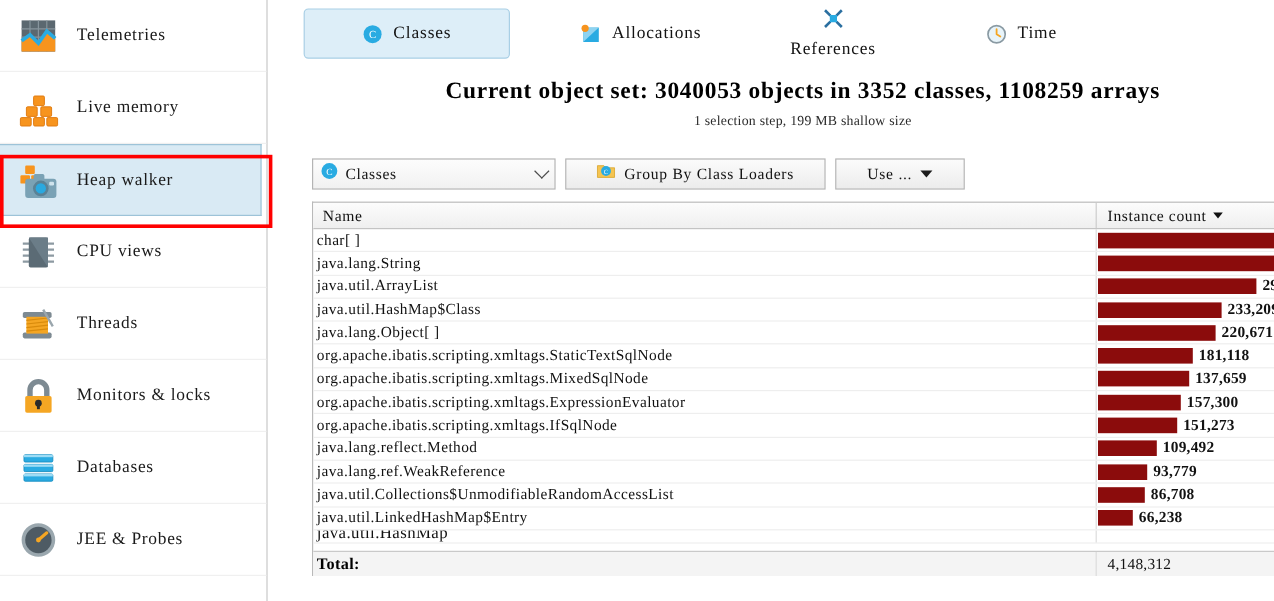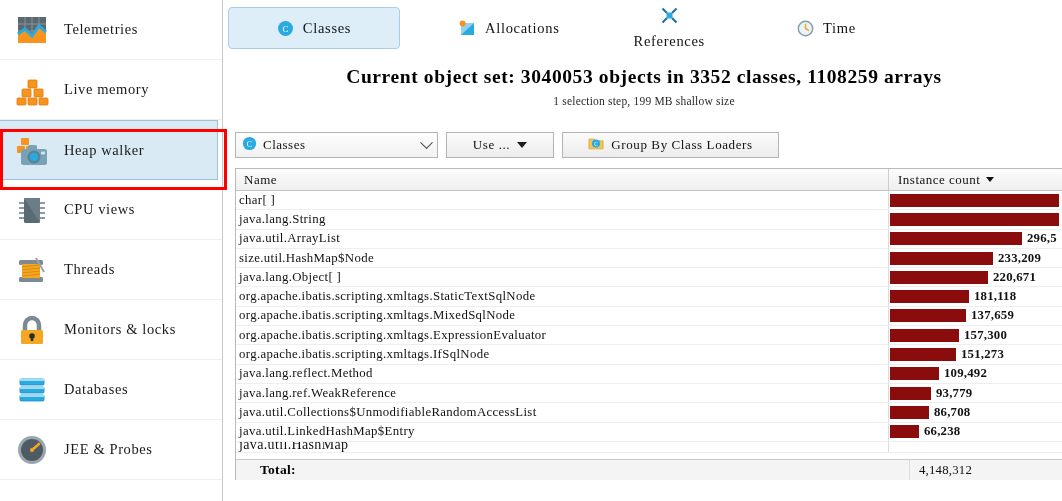--- a/index.html
+++ b/index.html
@@ -8,20 +8,21 @@
     width: 1062px; height: 501px;
     overflow: hidden;
     background: #ffffff;
     font-family: "Liberation Sans", sans-serif;
   }
   #app {
     position: relative;
     width: 1062px; height: 501px;
     display: flex;
     background: #ffffff;
+    gap: 25px;
   }
 
   
   .sidebar {
     width: 223px;
     height: 501px;
     background: #ffffff;
     border-right: 1px solid #c8c8c8;
     position: relative;
     flex: 0 0 223px;
@@ -289,21 +290,20 @@
     width: 653px; flex: 0 0 653px;
     font-family: "Liberation Serif", serif;
     font-size: 13.5px;
     font-weight: 700;
     color: #000;
     padding-left: 3px;
     border-right: 1px solid #dcdcdc;
     height: 100%;
     display: flex; align-items: center;
     letter-spacing: 0.3px;
-    margin-left: 21px;
   }
   .total-val {
     flex: 1 1 auto;
     font-family: "Liberation Serif", serif;
     font-size: 12.8px;
     color: #111;
     padding-left: 9px;
     letter-spacing: 0.2px;
   }
 </style>
@@ -504,35 +504,35 @@
         <span>
           <svg width="15" height="15" viewBox="0 0 17 17">
             <circle cx="8.5" cy="8.5" r="7.5" fill="#29abe2"></circle>
             <text x="8.5" y="12" font-family="Liberation Serif, serif" font-size="9" fill="#ffffff" text-anchor="middle">C</text>
           </svg>
         </span>
         <span class="txt">Classes</span>
         <span class="chev"></span>
       </div>
 
-      <div class="btn" style="width:108px;">
-        <span class="txt">Use ...</span>
-        <span class="caret-down"></span>
-      </div>
-
       <div class="btn" style="width:217px;">
         <span>
           <svg width="16" height="15" viewBox="0 0 18 16">
             <path d="M1 3 L7 3 L8.5 5 L17 5 L17 14 L1 14 Z" fill="#f5c451" stroke="#d9a72f" stroke-width="0.8"></path>
             <circle cx="9" cy="8" r="4.6" fill="#29abe2"></circle>
             <text x="9" y="10.5" font-family="Liberation Serif, serif" font-size="6" fill="#ffffff" text-anchor="middle">C</text>
           </svg>
         </span>
         <span class="txt">Group By Class Loaders</span>
       </div>
+
+      <div class="btn" style="width:108px;">
+        <span class="txt">Use ...</span>
+        <span class="caret-down"></span>
+      </div>
     </div>
 
     <div class="table">
 
       <div class="thead">
         <div class="th name">
           <span>Name</span>
         </div>
         <div class="th count">
           <span>Instance count</span>
@@ -556,21 +556,21 @@
             </div>
           </div>
           <div class="row">
             <div class="cell-name">java.util.ArrayList</div>
             <div class="cell-count">
               <div class="bar" style="width: 132px; background: rgb(139, 12, 12);"></div>
               <span class="bar-val">296,5</span>
             </div>
           </div>
           <div class="row">
-            <div class="cell-name">size.util.HashMap$Node</div>
+            <div class="cell-name">java.util.HashMap$Class</div>
             <div class="cell-count">
               <div class="bar" style="width: 103px; background: rgb(139, 12, 12);"></div>
               <span class="bar-val">233,209</span>
             </div>
           </div>
           <div class="row">
             <div class="cell-name">java.lang.Object[ ]</div>
             <div class="cell-count">
               <div class="bar" style="width: 98px; background: rgb(139, 12, 12);"></div>
               <span class="bar-val">220,671</span>

